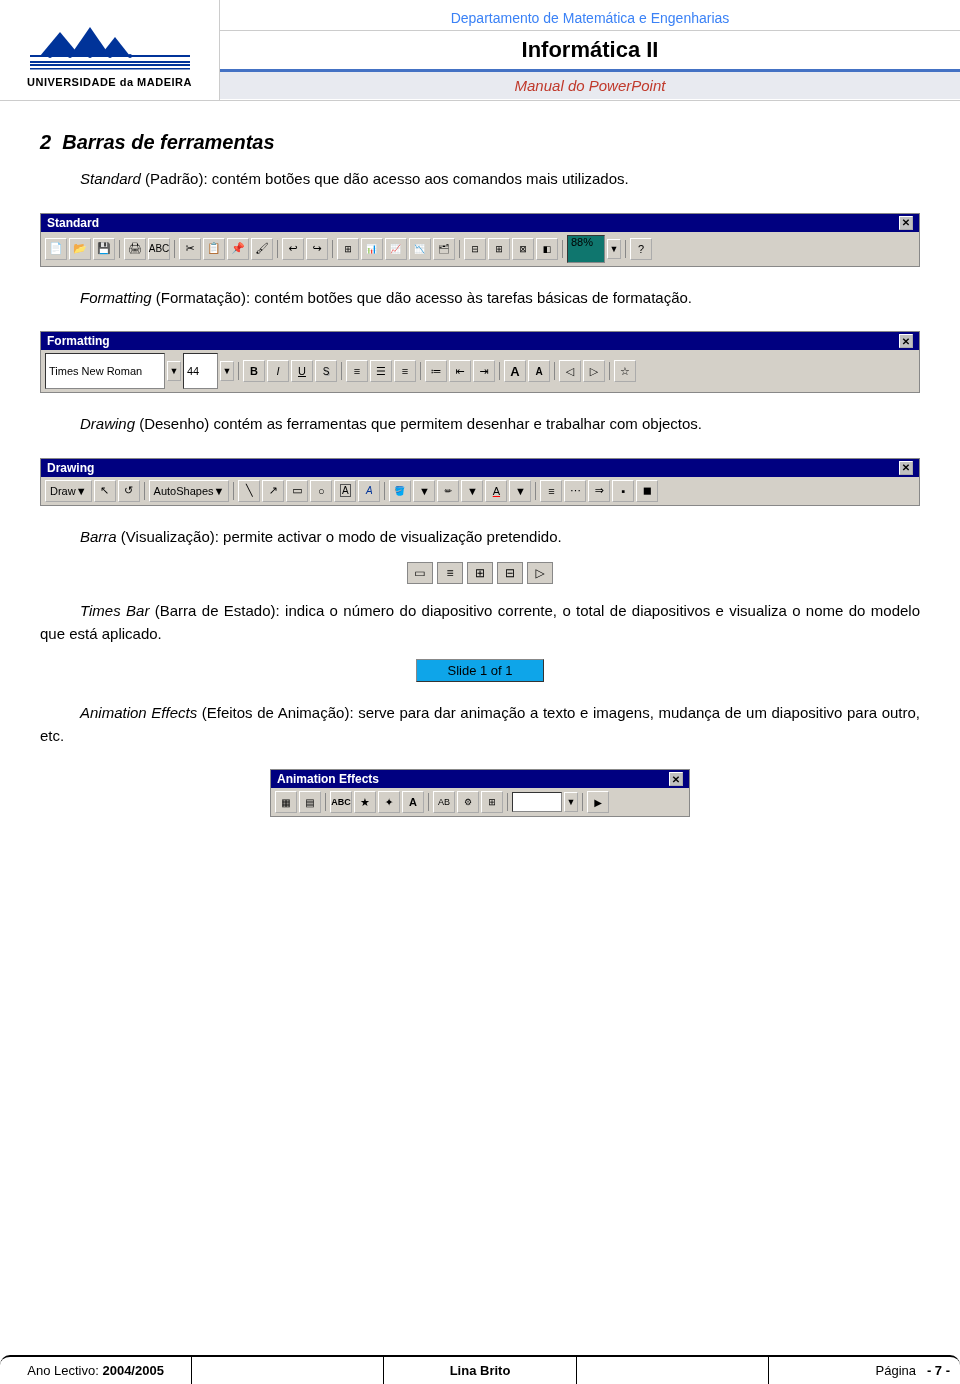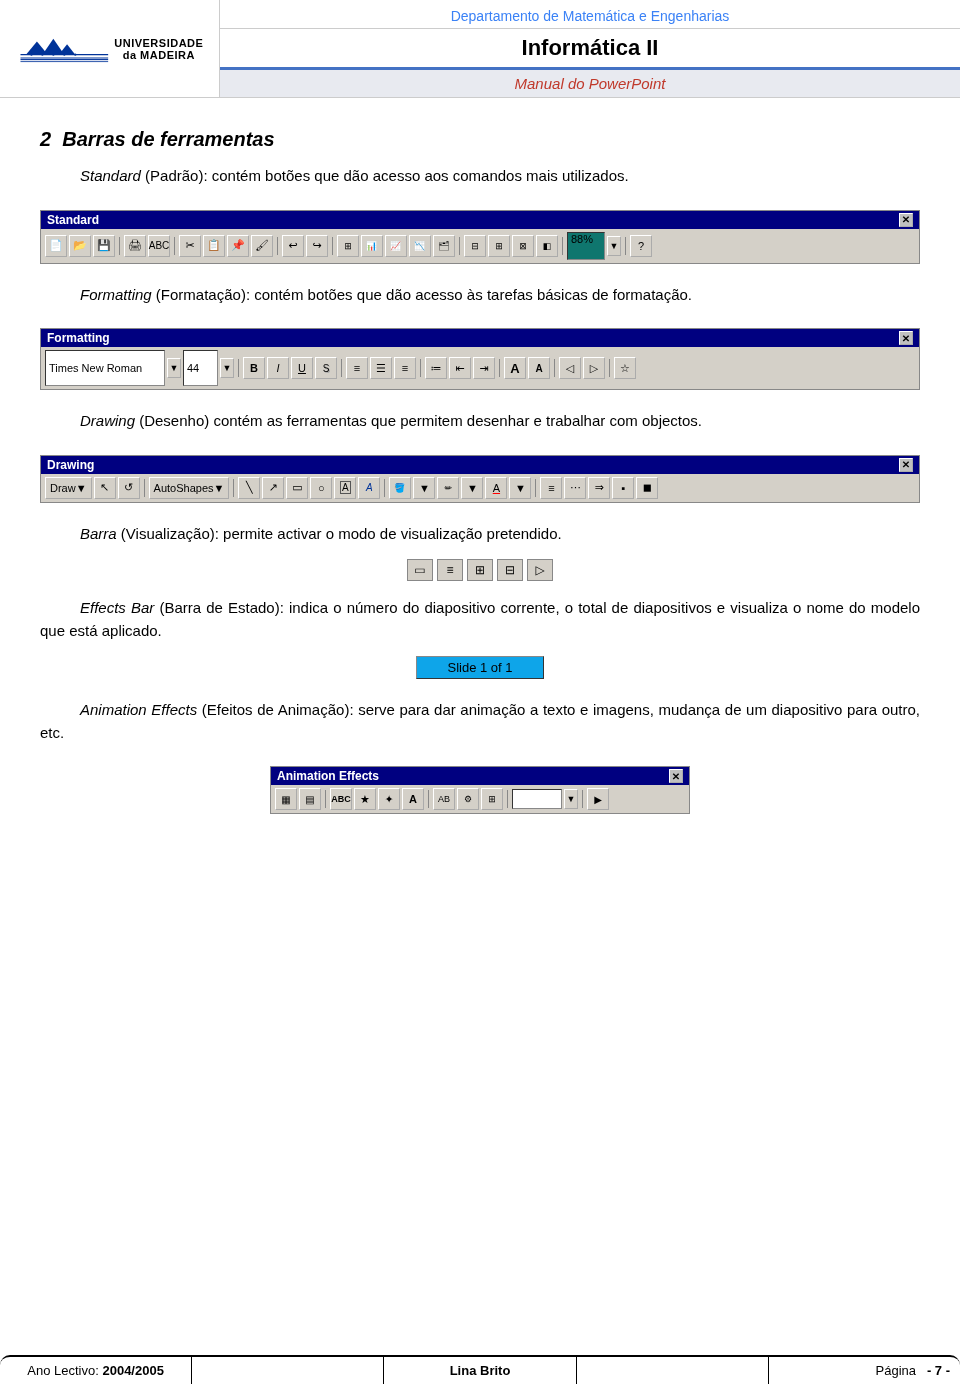--- a/index.html
+++ b/index.html
@@ -17,21 +17,21 @@
       display: flex;
       align-items: stretch;
       border-bottom: 1px solid #ccc;
       padding-bottom: 0;
       margin-bottom: 20px;
     }
     .header-logo {
       width: 220px;
       padding: 12px 15px;
       display: flex;
-      flex-direction: row;
+      flex-direction: column;
       align-items: center;
       justify-content: center;
       border-right: 1px solid #ccc;
     }
     .logo-graphic {
       width: 180px;
       height: 60px;
       margin-bottom: 4px;
     }
     .logo-text {
@@ -502,21 +502,21 @@
     <div class="view-buttons">
       <div class="view-btn">▭</div>
       <div class="view-btn">≡</div>
       <div class="view-btn">⊞</div>
       <div class="view-btn">⊟</div>
       <div class="view-btn">▷</div>
     </div>
 
     
     <p class="para">
-      <span class="para-italic">Effects Bar</span><span> (Barra de Estado): indica o número do diapositivo corrente, o total de diapositivos e visualiza o nome do modelo que está aplicado.</span>
+      <span class="para-italic">Times Bar</span><span> (Barra de Estado): indica o número do diapositivo corrente, o total de diapositivos e visualiza o nome do modelo que está aplicado.</span>
     </p>
 
     
     <div class="status-bar-wrap">
       <div class="status-bar">
         <span>Slide 1 of 1</span>
       </div>
     </div>
 
     

